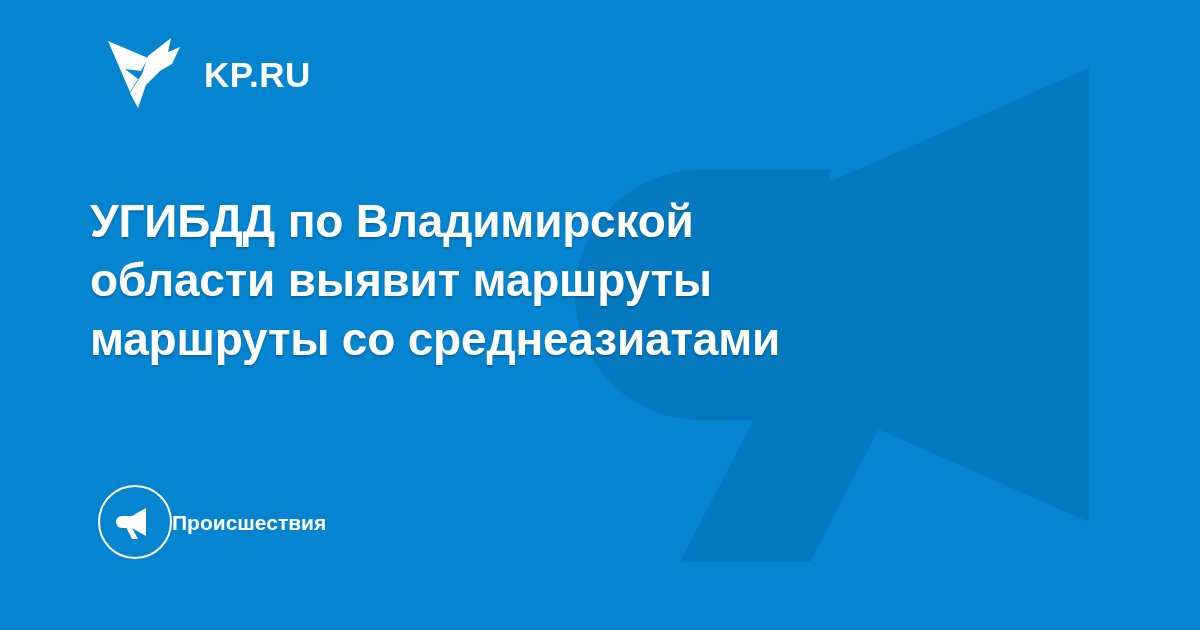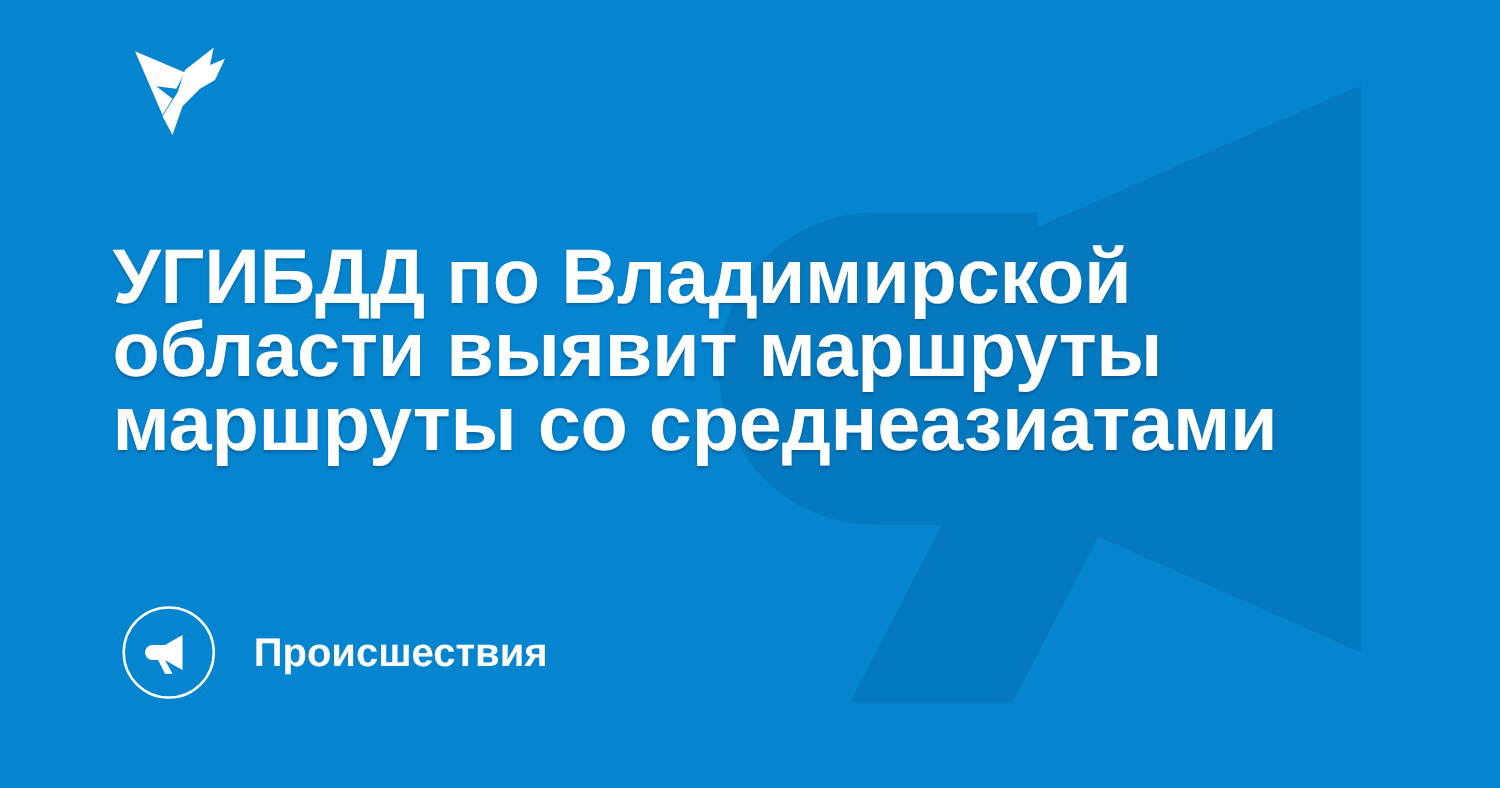--- a/index.html
+++ b/index.html
@@ -55,21 +55,21 @@
     white-space: nowrap;
   }
 
   
   #headline {
     position: absolute;
     left: 90px;
     top: 192px;
     width: 880px;
     color: #ffffff;
-    font-size: 62px;
+    font-size: 46px;
     font-weight: bold;
     line-height: 59px;
     letter-spacing: -0.2px;
     text-shadow: 0 2px 2px rgba(0, 46, 82, 0.30);
   }
   #headline .hl-line {
     display: block;
     white-space: nowrap;
   }
 
@@ -90,23 +90,22 @@
     box-sizing: border-box;
     display: flex;
     align-items: center;
     justify-content: center;
     flex: 0 0 auto;
   }
   #category-icon-wrap svg {
     display: block;
   }
   #category-label {
-    margin-left: 31px;
     color: #ffffff;
-    font-size: 32px;
+    font-size: 21px;
     font-weight: bold;
     line-height: 1;
     white-space: nowrap;
   }
 </style>
 </head>
 <body>
 
 <div id="card">
 
@@ -124,20 +123,21 @@
 
   <div id="brand">
     <svg id="brand-mark" viewBox="0 0 74 72" xmlns="http://www.w3.org/2000/svg" aria-hidden="true">
       <g fill="#ffffff">
 
         <path d="M0 3 L40 20 L33 33 L17 31 L30 41 L22 54 Z"></path>
 
         <path d="M40 18 L63 0 L60 14 L72 9 L64 26 L52 33 L38 47 L30 70 L22 55 L34 36 Z"></path>
       </g>
     </svg>
+    <div id="brand-word">KP.RU</div>
   </div>
 
   <div id="headline">
     <span class="hl-line">УГИБДД по Владимирской</span>
     <span class="hl-line">области выявит маршруты</span>
     <span class="hl-line">маршруты со среднеазиатами</span>
   </div>
 
   <div id="category">
     <div id="category-icon-wrap">

